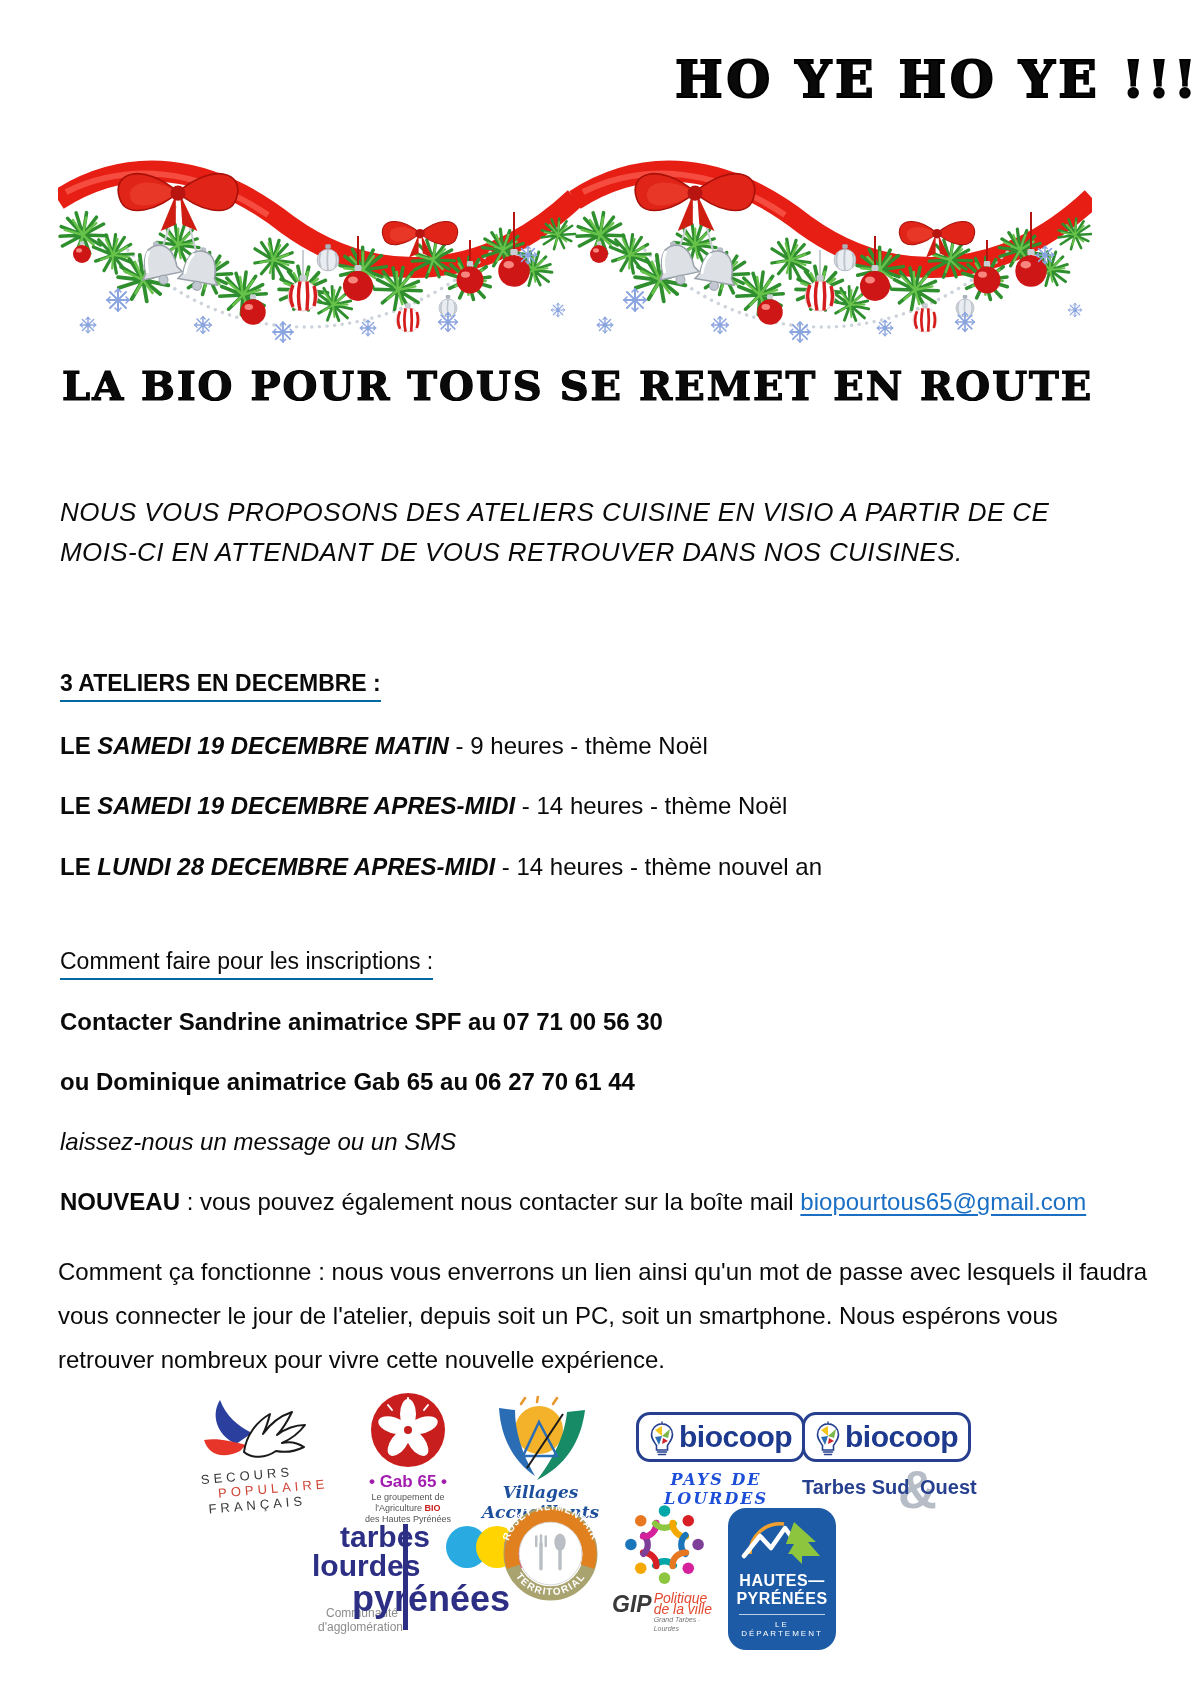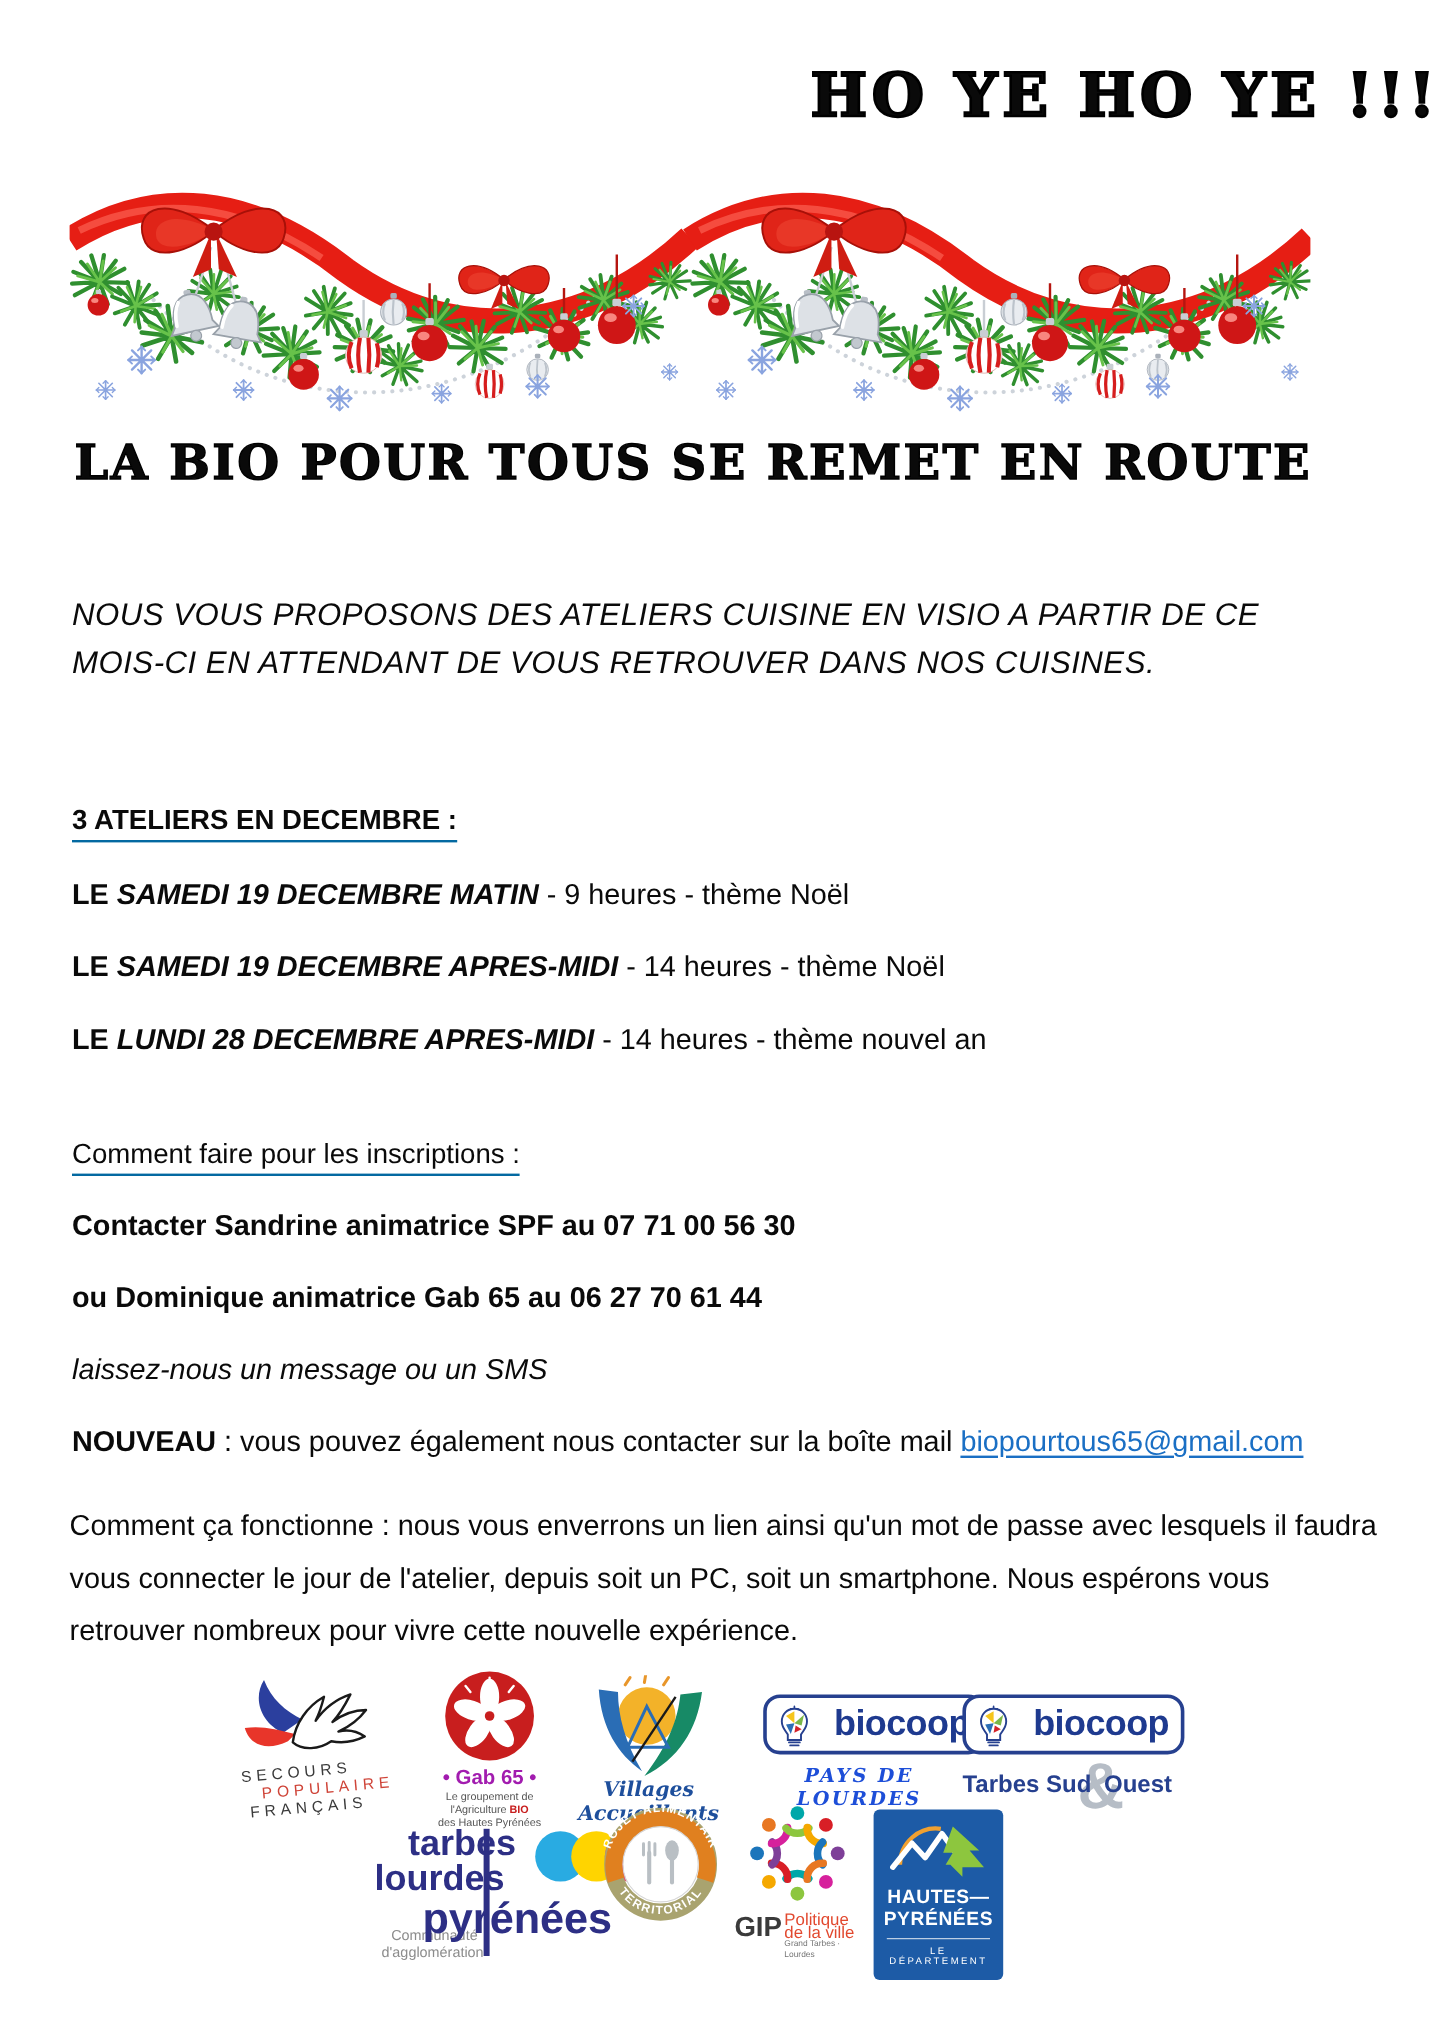--- a/index.html
+++ b/index.html
@@ -48,21 +48,21 @@
 
   .gab{left:348px;top:1390px;width:120px;text-align:center;}
   .gab .nm{color:#a21caf;font-weight:bold;font-size:17px;margin-top:2px;}
   .gab .s{font-size:9px;color:#555;line-height:11px;}
   .gab .s b{color:#c81e1e;}
 
   .vil{left:468px;top:1396px;width:145px;text-align:center;}
   .vil .nm{font-family:"DejaVu Serif",serif;font-style:italic;font-weight:bold;
            color:#1e4f9c;font-size:17px;margin-top:2px;}
 
-  .bc-box{display:flex;align-items:center;gap:20px;border:3px solid #26408f;border-radius:14px;
+  .bc-box{display:flex;align-items:center;gap:4px;border:3px solid #26408f;border-radius:14px;
           padding:3px 10px;background:#fff;width:max-content;}
   .bc-brand{font-weight:bold;font-size:30px;color:#1e3a8f;letter-spacing:-.5px;}
   .bcl{left:636px;top:1412px;width:160px;}
   .bcl .area{margin-top:8px;text-align:center;font-family:"DejaVu Serif",serif;font-style:italic;
              font-weight:bold;color:#1d4ed8;font-size:16px;letter-spacing:2px;}
   .bct{left:802px;top:1412px;width:160px;}
   .bct .row{position:relative;height:46px;margin-top:4px;font-weight:bold;color:#26408f;font-size:20px;}
   .bct .l{position:absolute;left:0;top:10px;}
   .bct .amp{position:absolute;left:96px;top:-8px;font-size:54px;color:#b6bdc6;font-weight:bold;}
   .bct .r{position:absolute;left:118px;top:10px;}
@@ -73,27 +73,27 @@
   .tlp .cp{left:204px;background:#e05573;z-index:0;}
   .tlp .t1{position:absolute;left:40px;top:0;font-size:30px;z-index:2;}
   .tlp .t2{position:absolute;left:12px;top:29px;font-size:30px;z-index:2;}
   .tlp .t3{position:absolute;left:52px;top:58px;font-size:36px;z-index:2;}
   .tlp .bar{position:absolute;left:103px;top:4px;width:5px;height:106px;background:#2d2f85;z-index:1;}
   .tlp .s1{position:absolute;left:26px;top:86px;font-size:12px;font-weight:normal;color:#8c8c8c;}
   .tlp .s2{position:absolute;left:18px;top:100px;font-size:12px;font-weight:normal;color:#8c8c8c;}
 
   .pat{left:503px;top:1506px;width:95px;height:95px;}
   .gip{left:612px;top:1496px;width:110px;}
-  .gip .row{display:flex;align-items:flex-start;margin-top:-4px;}
+  .gip .row{display:flex;align-items:flex-start;margin-top:-4px;font-style:italic;}
   .gip .g{font-size:23px;font-weight:bold;color:#3a3a3a;line-height:22px;}
   .gip .col{margin-left:2px;}
   .gip .p1{font-size:14px;color:#e2492f;line-height:11px;}
   .gip .p2{font-size:7px;color:#777;line-height:9px;}
 
-  .hp{left:728px;top:1508px;width:108px;height:142px;background:#1d5ba6;border-radius:5px;
+  .hp{left:728px;top:1508px;width:108px;height:142px;background:#1d5ba6;border-radius:18px;
       color:#fff;text-align:center;}
   .hp .t1{font-size:16px;font-weight:bold;letter-spacing:.5px;margin-top:-2px;}
   .hp .t2{font-size:16px;font-weight:bold;letter-spacing:.5px;}
   .hp .sub{font-size:8px;letter-spacing:2px;margin-top:6px;border-top:1px solid rgba(255,255,255,.7);
            width:86px;margin-left:11px;padding-top:5px;}
 </style>
 </head>
 <body>
 
 <div class="page">

